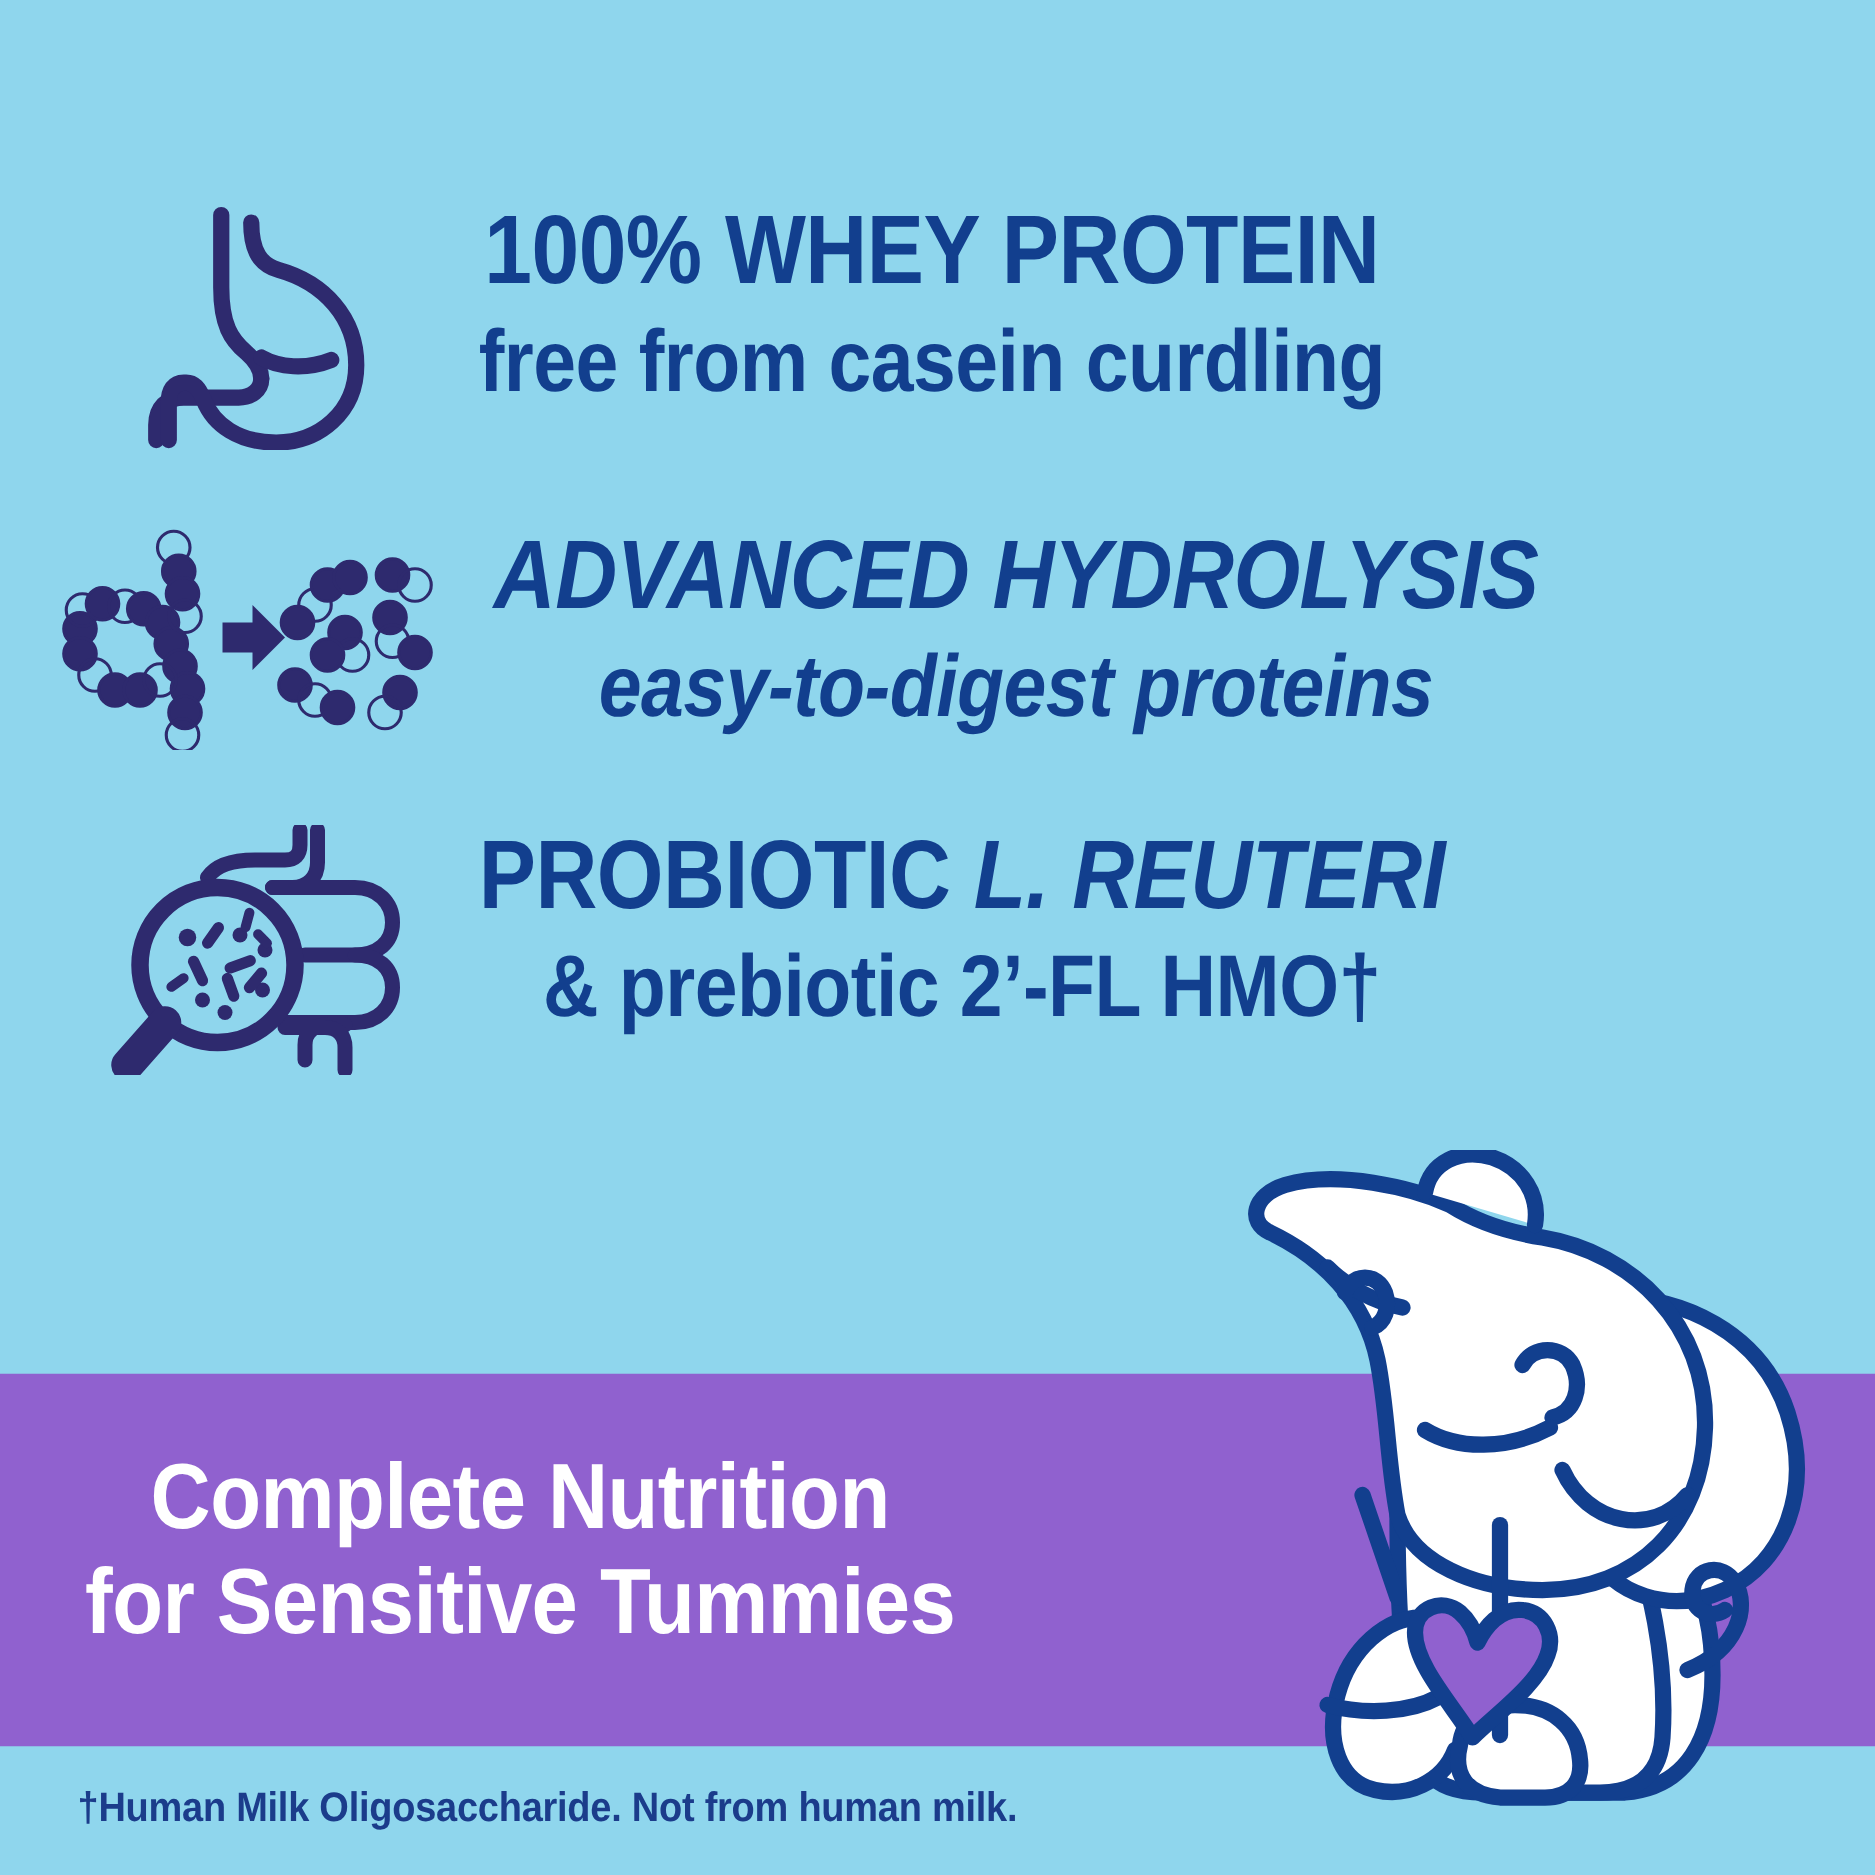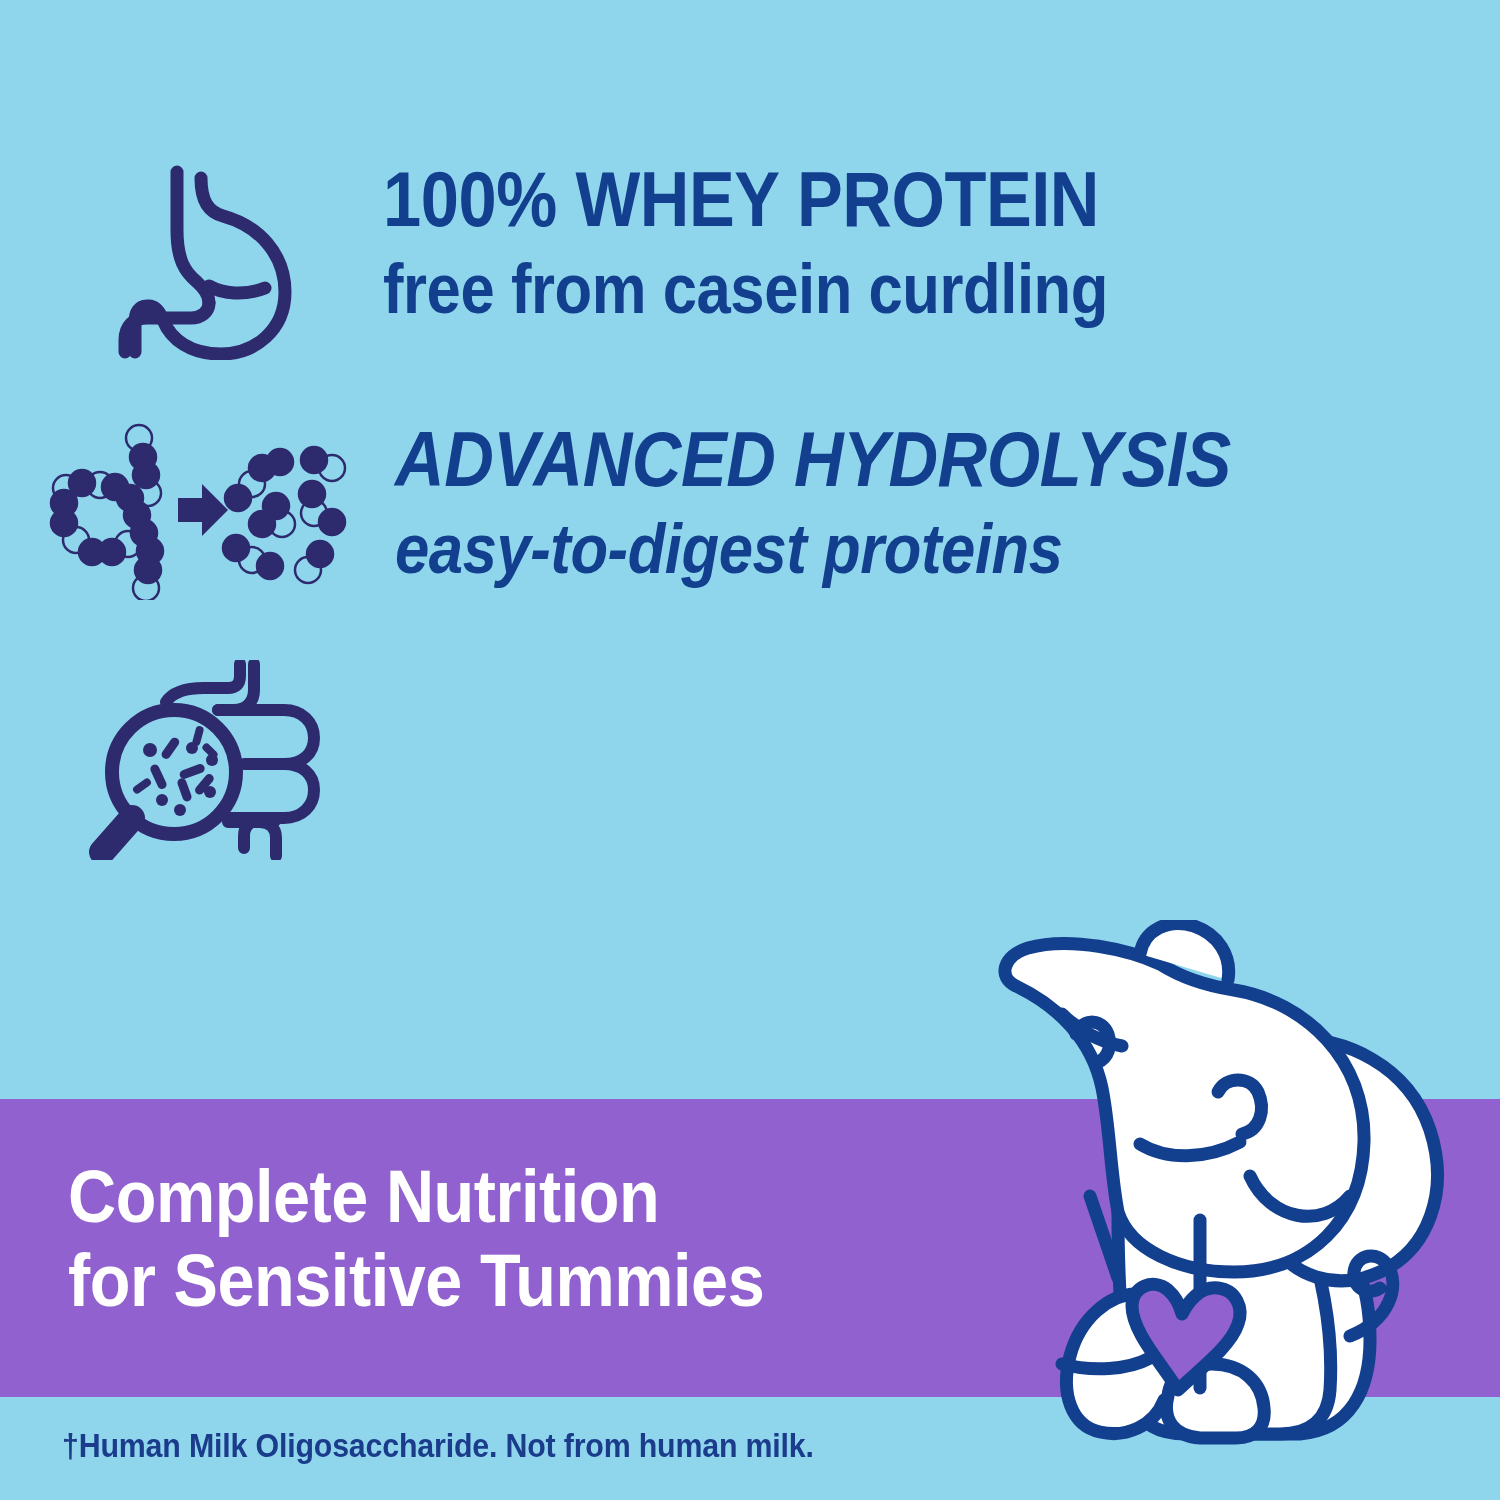--- a/index.html
+++ b/index.html
@@ -7,20 +7,21 @@
     padding: 0;
     background: #ffffff;
   }
   #page {
     position: relative;
     width: 1500px;
     height: 1500px;
     overflow: hidden;
     background: #8FD6ED;
     font-family: "Liberation Sans", sans-serif;
+    text-align: center;
   }
   .band-purple {
     position: absolute;
     left: 0;
     top: 1099px;
     width: 1500px;
     height: 298px;
     background: #9061CF;
   }
   
@@ -212,20 +213,24 @@
         <rect x="88" y="76" width="9" height="24" rx="4.5" transform="rotate(35 92 88)"></rect>
         <rect x="76" y="104" width="9" height="26" rx="4.5" transform="rotate(-25 80 117)"></rect>
         <rect x="110" y="98" width="9" height="26" rx="4.5" transform="rotate(70 114 111)"></rect>
         <rect x="102" y="118" width="9" height="24" rx="4.5" transform="rotate(-20 106 130)"></rect>
         <rect x="122" y="112" width="9" height="24" rx="4.5" transform="rotate(40 126 124)"></rect>
         <rect x="116" y="66" width="8" height="20" rx="4" transform="rotate(15 120 76)"></rect>
         <rect x="60" y="116" width="8" height="20" rx="4" transform="rotate(55 64 126)"></rect>
         <rect x="128" y="82" width="8" height="18" rx="4" transform="rotate(-45 132 91)"></rect>
       </g>
     </svg>
+    <div class="feat-text">
+      <div class="headline"><span>PROBIOTIC </span><span class="italicize">L. REUTERI</span></div>
+      <div class="subline">&amp; prebiotic 2’-FL HMO†</div>
+    </div>
   </div>
 
   <div id="banner-text">
     <span class="line">Complete Nutrition</span>
     <span class="line">for Sensitive Tummies</span>
   </div>
 
   <div id="footnote">†Human Milk Oligosaccharide. Not from human milk.</div>
 
   <svg id="elephant" viewBox="0 0 555 560">

